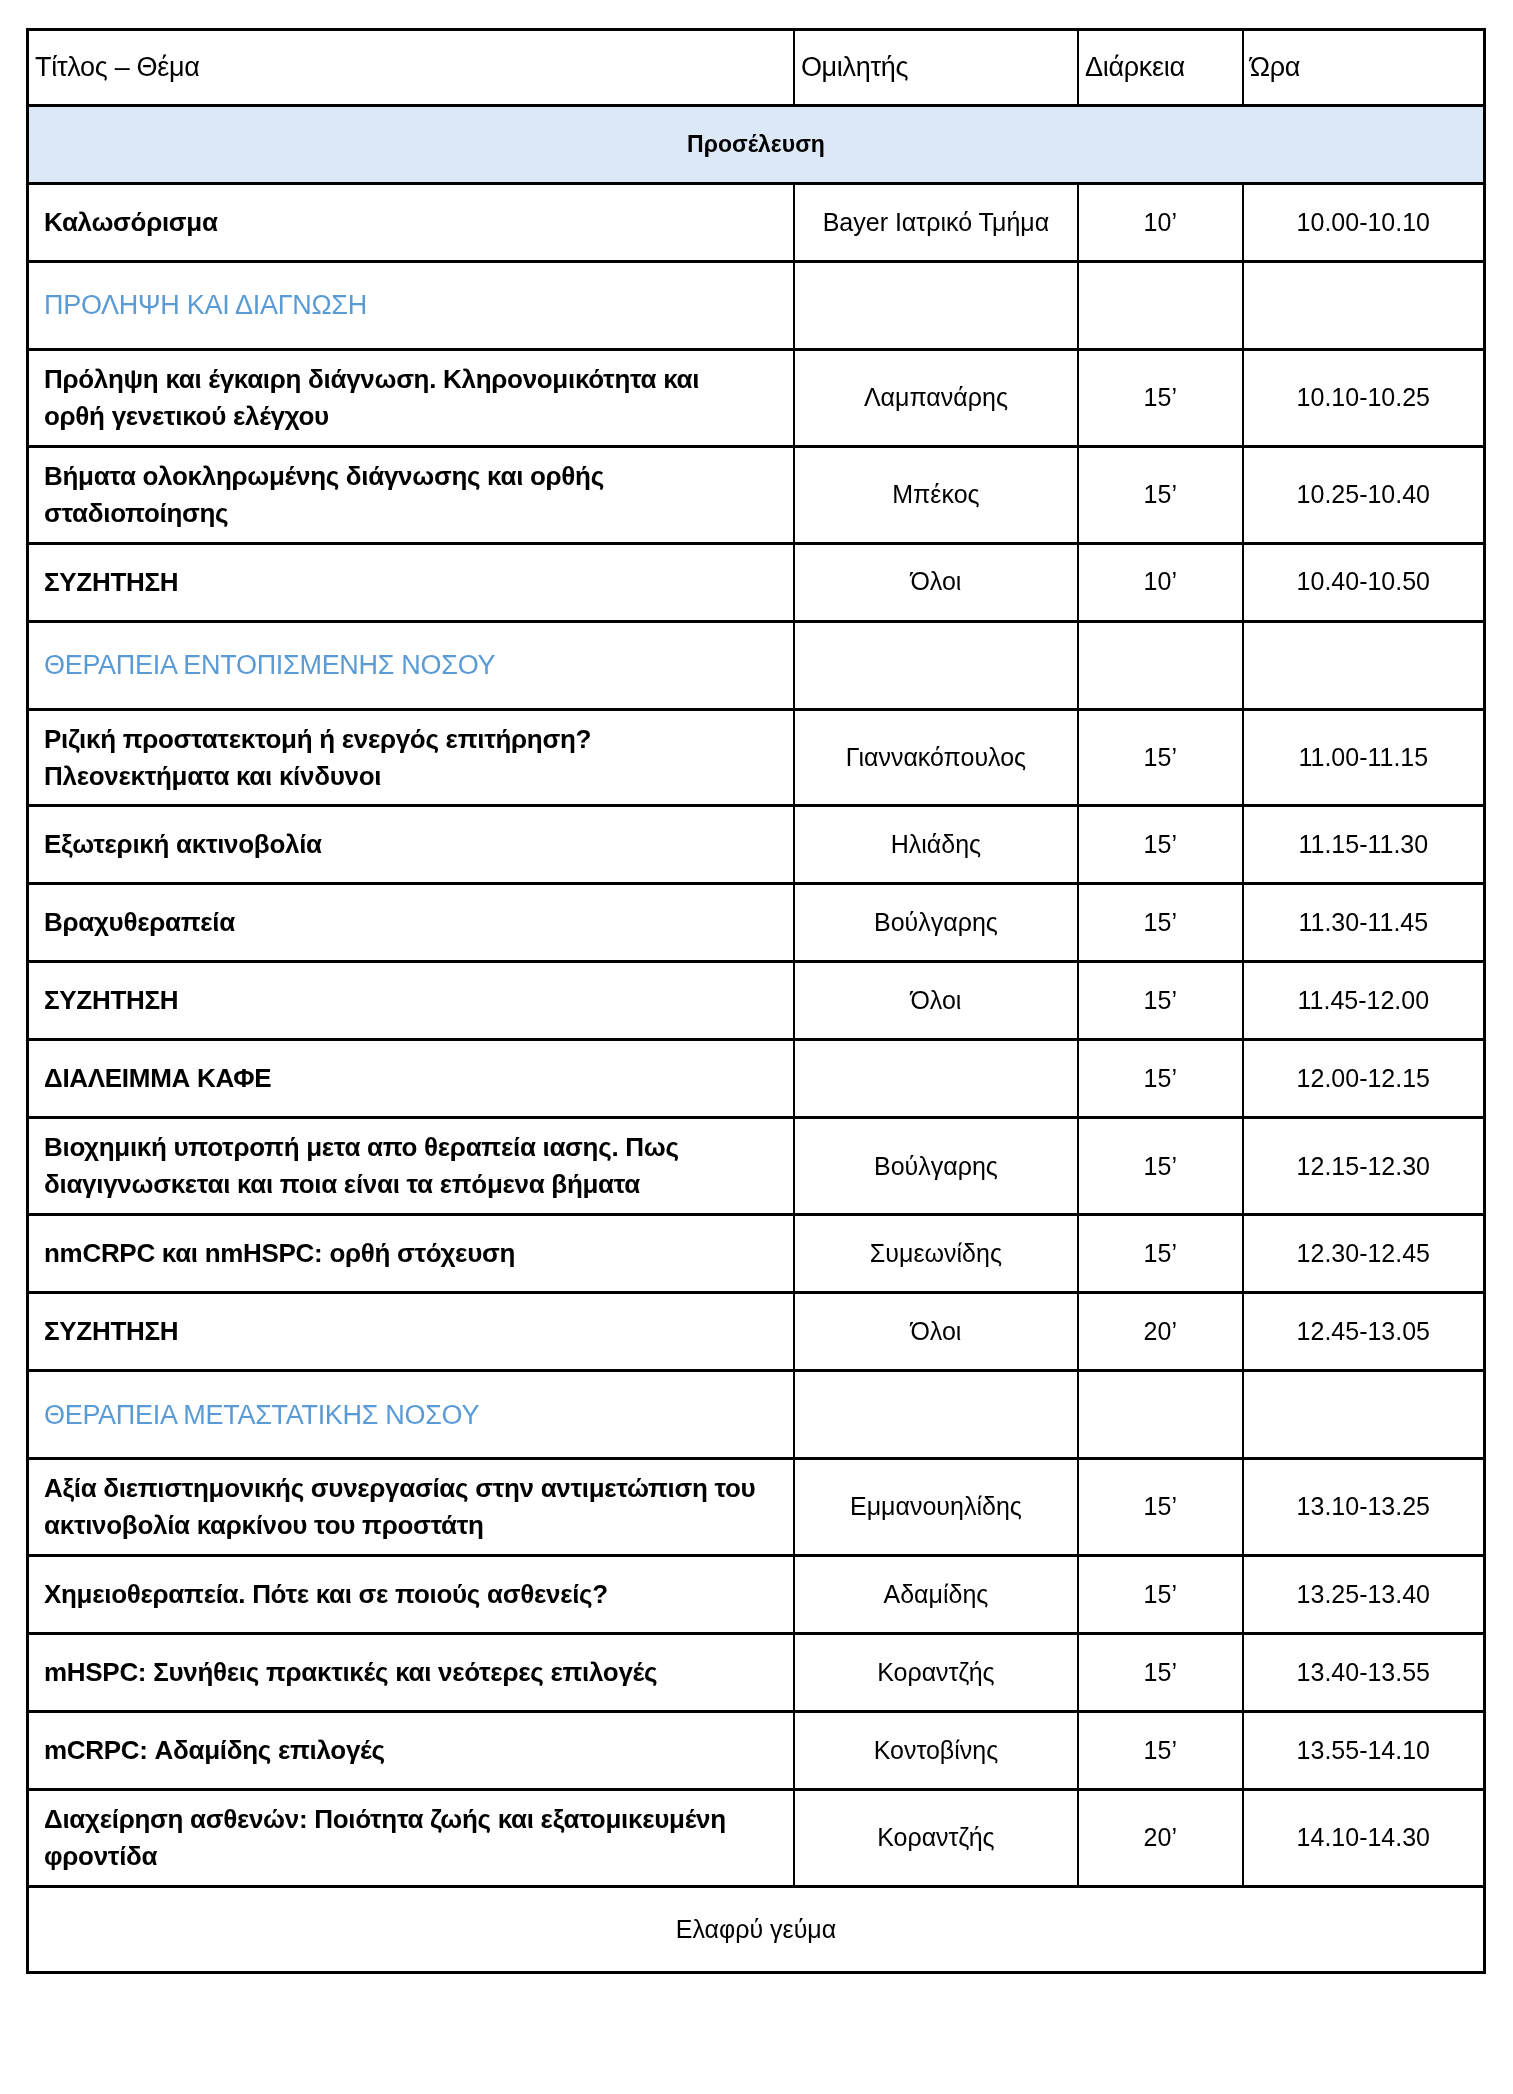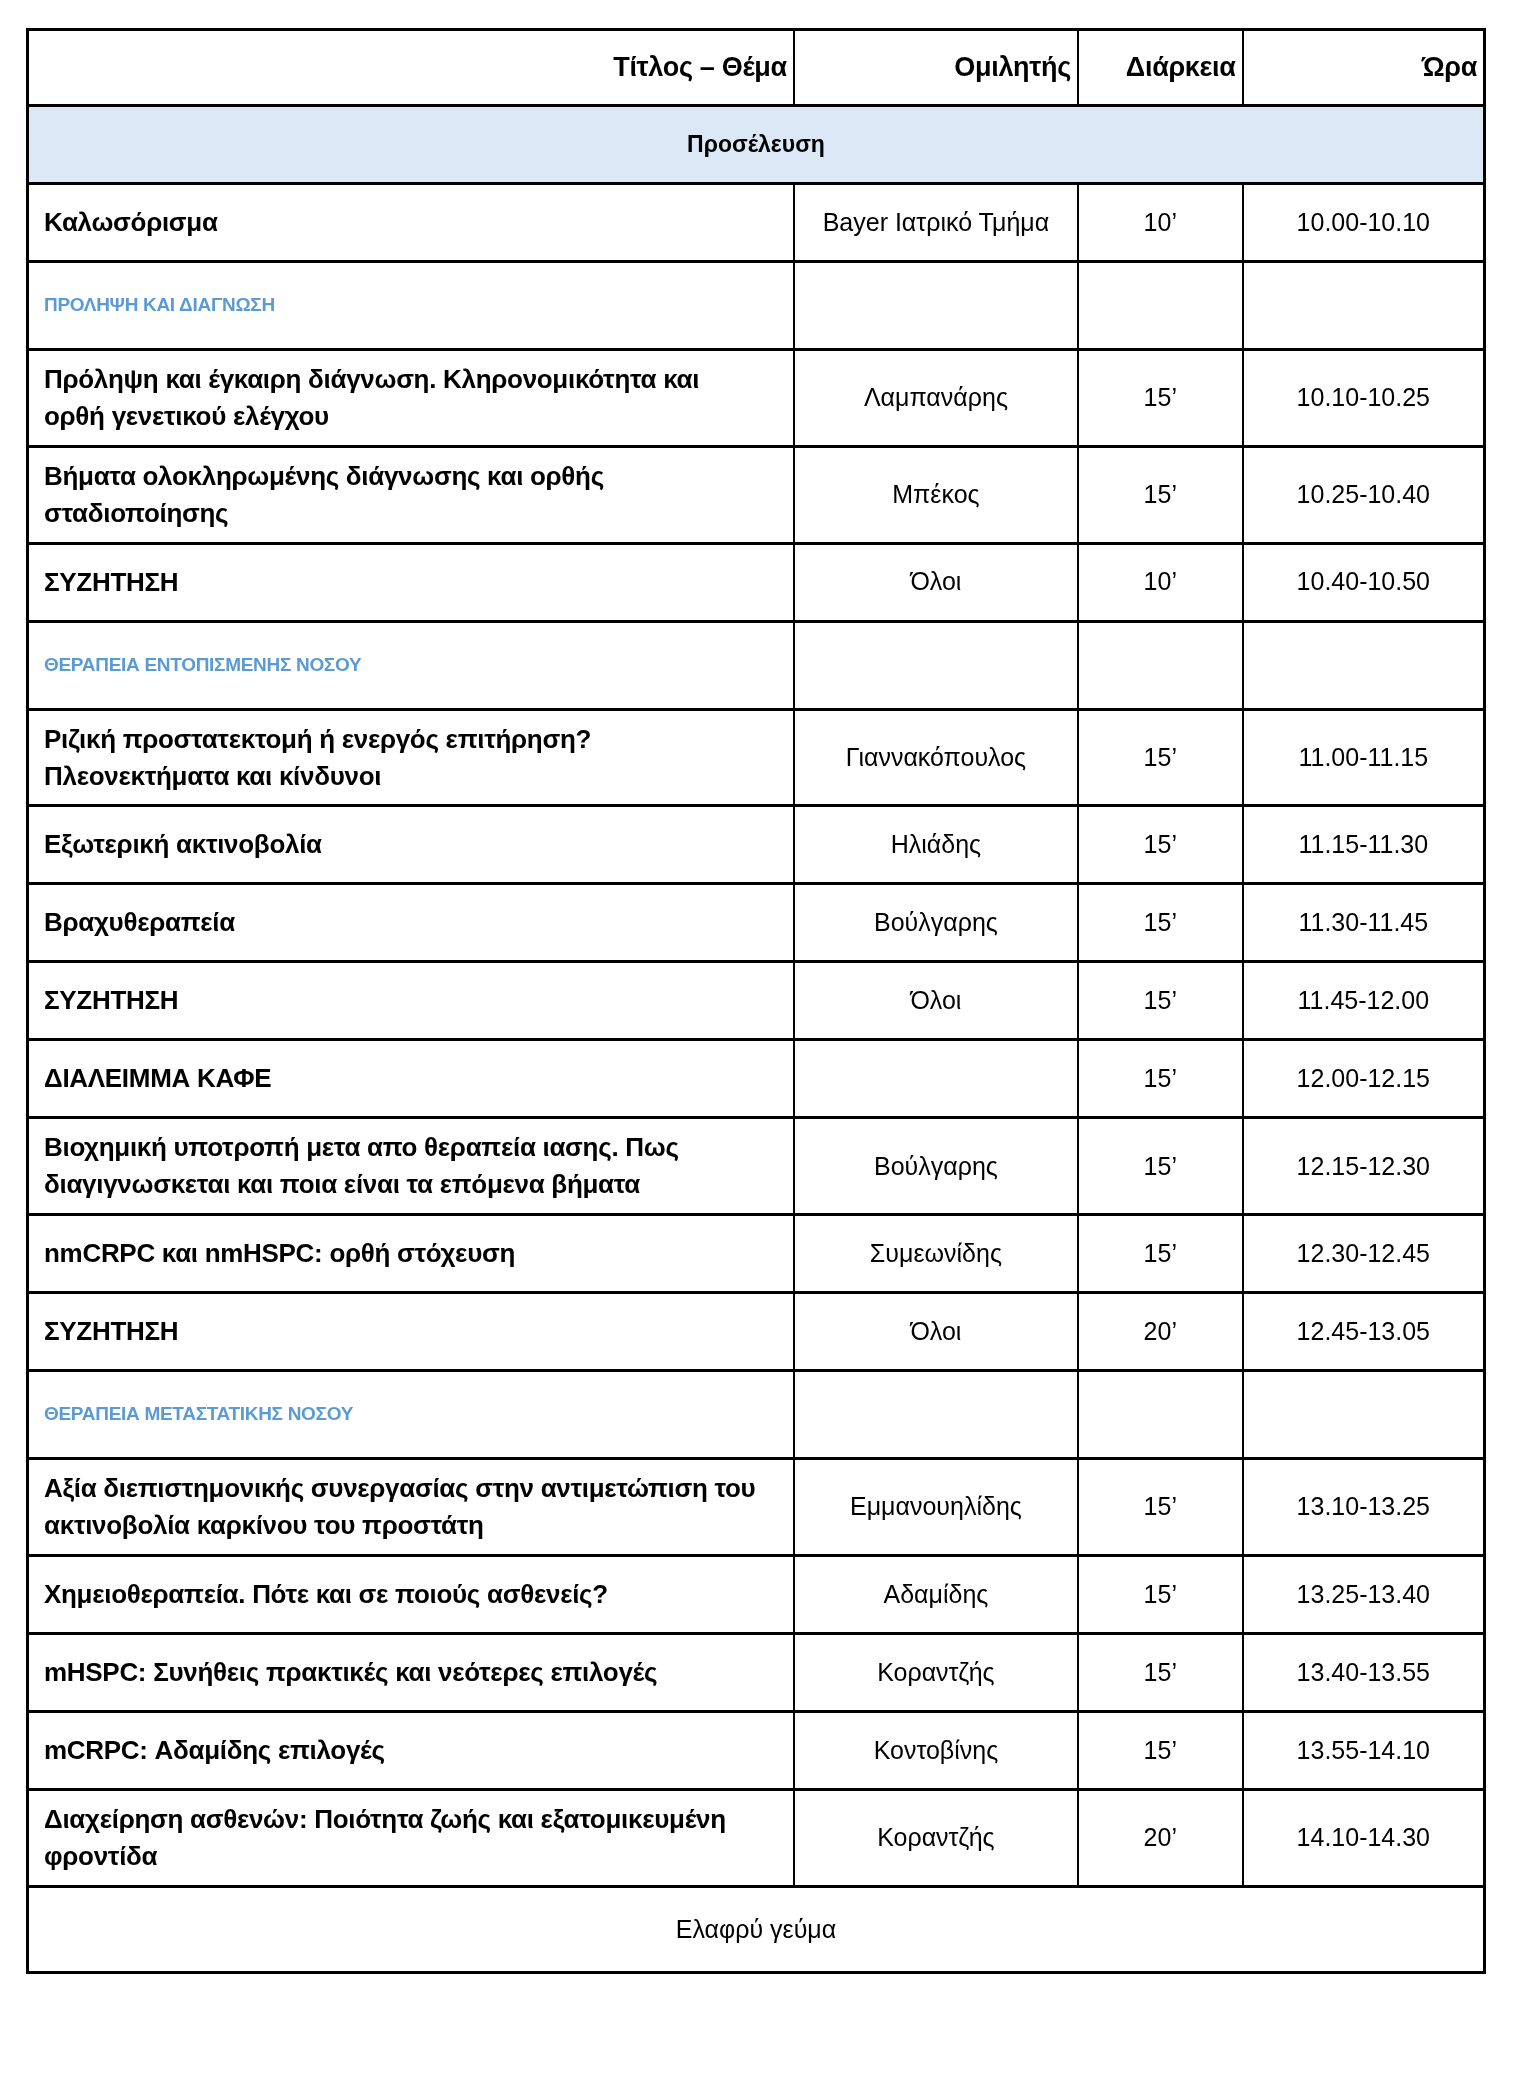--- a/index.html
+++ b/index.html
@@ -34,22 +34,22 @@
     border-bottom-width: 3px;
     vertical-align: middle;
   }
   col.c-title    { width: 52.6%; }
   col.c-speaker  { width: 19.5%; }
   col.c-duration { width: 11.3%; }
   col.c-time     { width: 16.6%; }
 
   th {
     font-size: 27px;
-    font-weight: bold;
-    text-align: right;
+    font-weight: normal;
+    text-align: left;
     letter-spacing: -0.3px;
     padding: 10px 6px;
   }
   .row-header th { height: 76px; }
 
   td { font-size: 25px; line-height: 1.42; padding: 10px 8px; }
 
   .title-cell {
     text-align: left;
     font-weight: bold;
@@ -60,22 +60,22 @@
   }
   .center { text-align: center; }
 
   .row-session td  { height: 78px; }
   .row-section td  { height: 88px; }
   .row-banner td   { height: 78px; }
   .row-footer td   { height: 86px; }
 
   .section-cell {
     color: var(--accent);
-    font-size: 19px;
-    font-weight: bold;
+    font-size: 27px;
+    font-weight: normal;
   }
   .banner-cell {
     background: var(--banner-bg);
     text-align: center;
     font-weight: bold;
     font-size: 23px;
   }
   .footer-cell {
     text-align: center;
     font-weight: normal;

